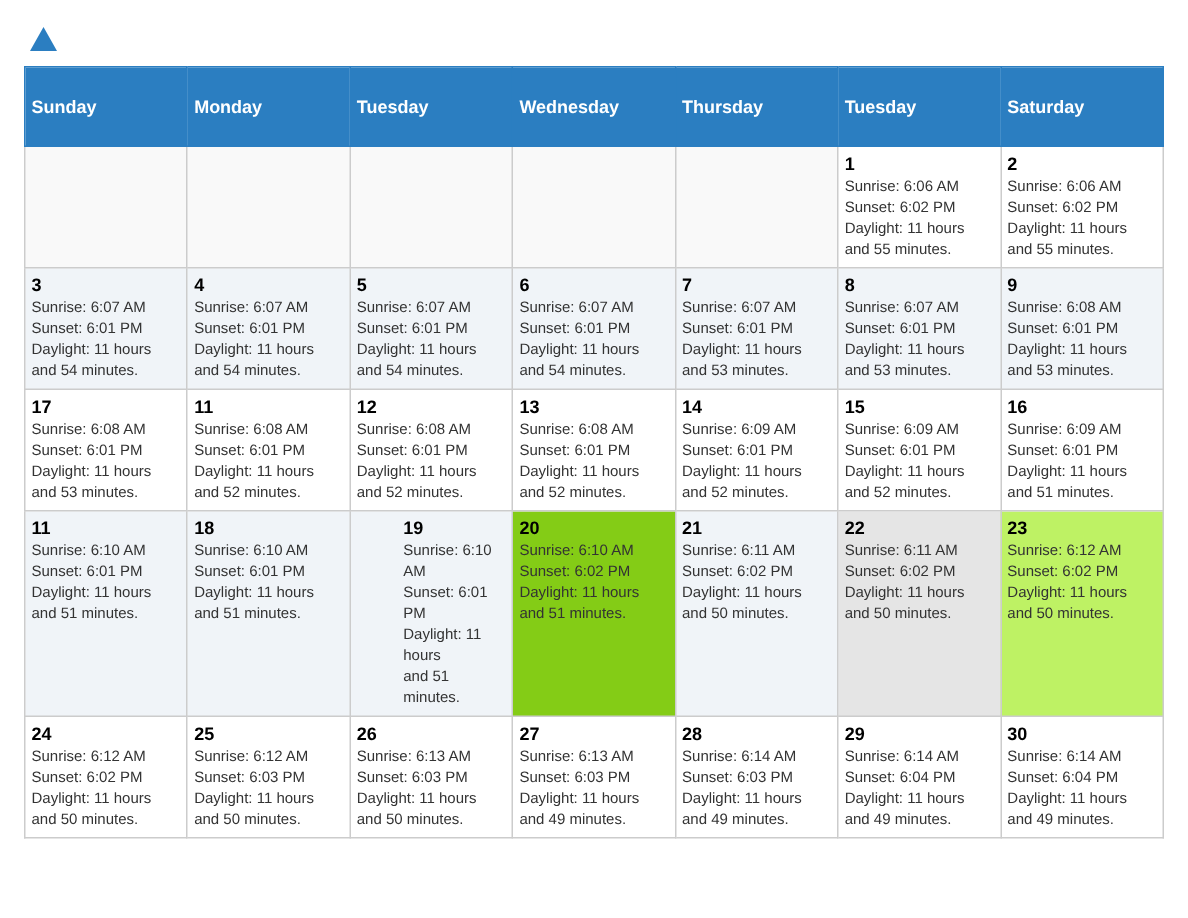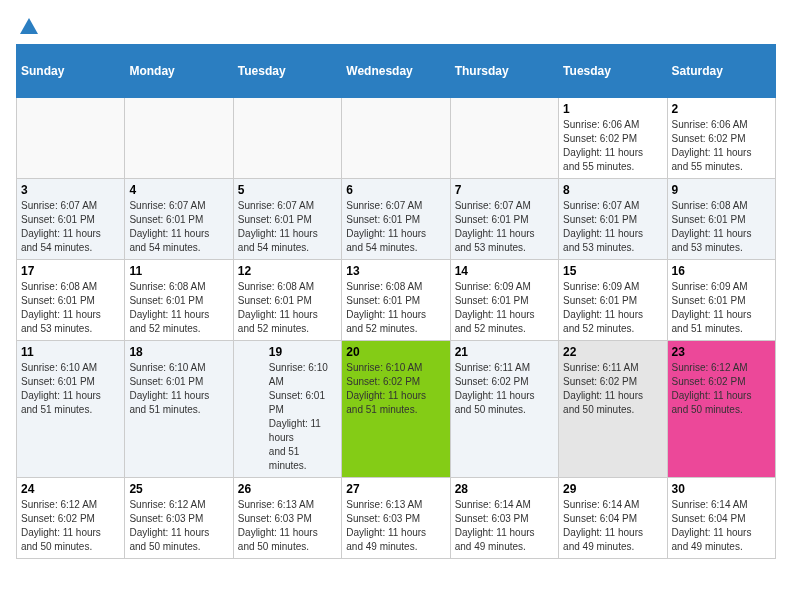--- a/index.html
+++ b/index.html
@@ -273,21 +273,21 @@
 Daylight: 11 hours
 and 50 minutes.</div>
         </td>
         <td style="background: #e5e5e5;">
           <div class="day-number">22</div>
           <div class="day-info" style="white-space: pre-line;">Sunrise: 6:11 AM
 Sunset: 6:02 PM
 Daylight: 11 hours
 and 50 minutes.</div>
         </td>
-        <td style="background: #ec4899;">
+        <td style="background: #bef264;">
           <div class="day-number">23</div>
           <div class="day-info" style="white-space: pre-line;">Sunrise: 6:12 AM
 Sunset: 6:02 PM
 Daylight: 11 hours
 and 50 minutes.</div>
         </td>
       </tr>
       <tr>
         <td>
           <div class="day-number">24</div>

